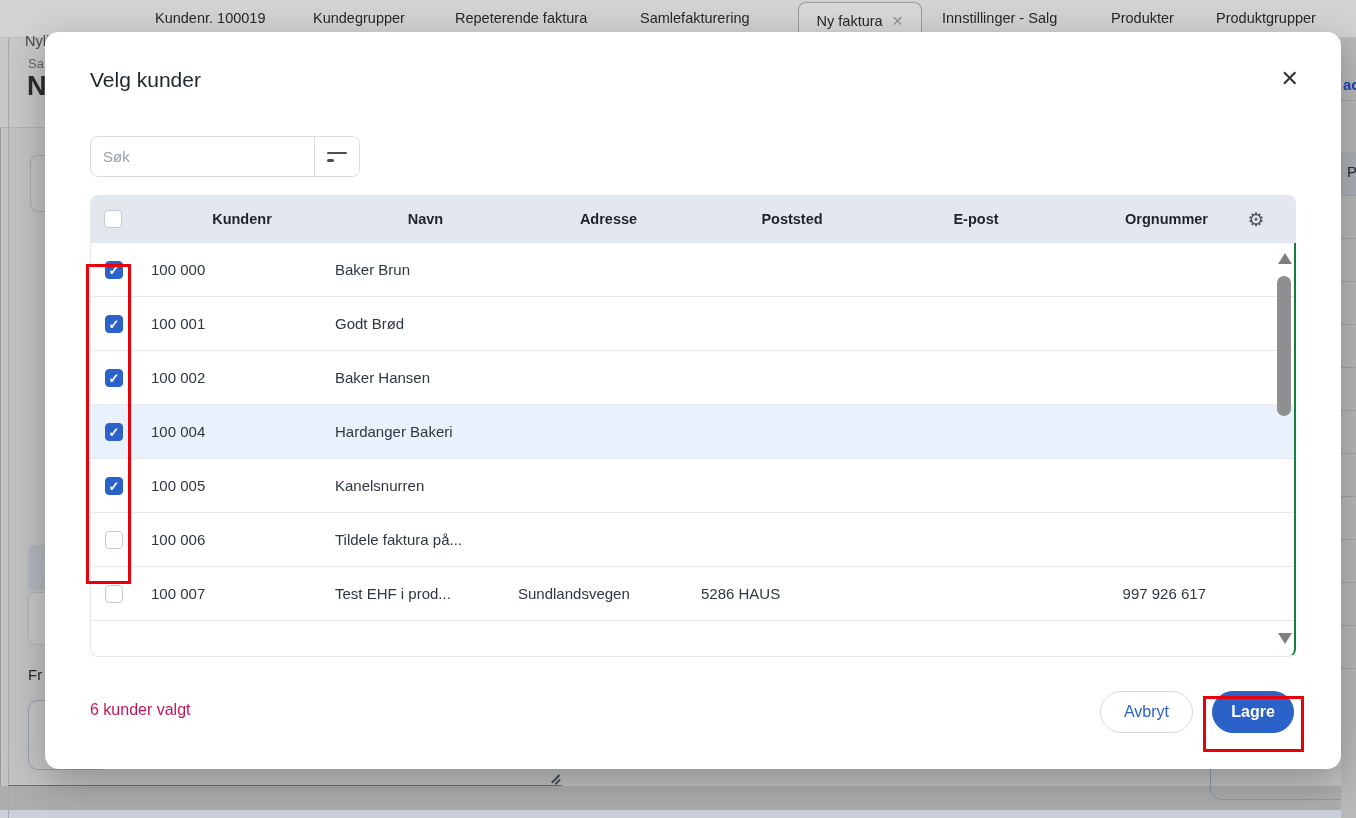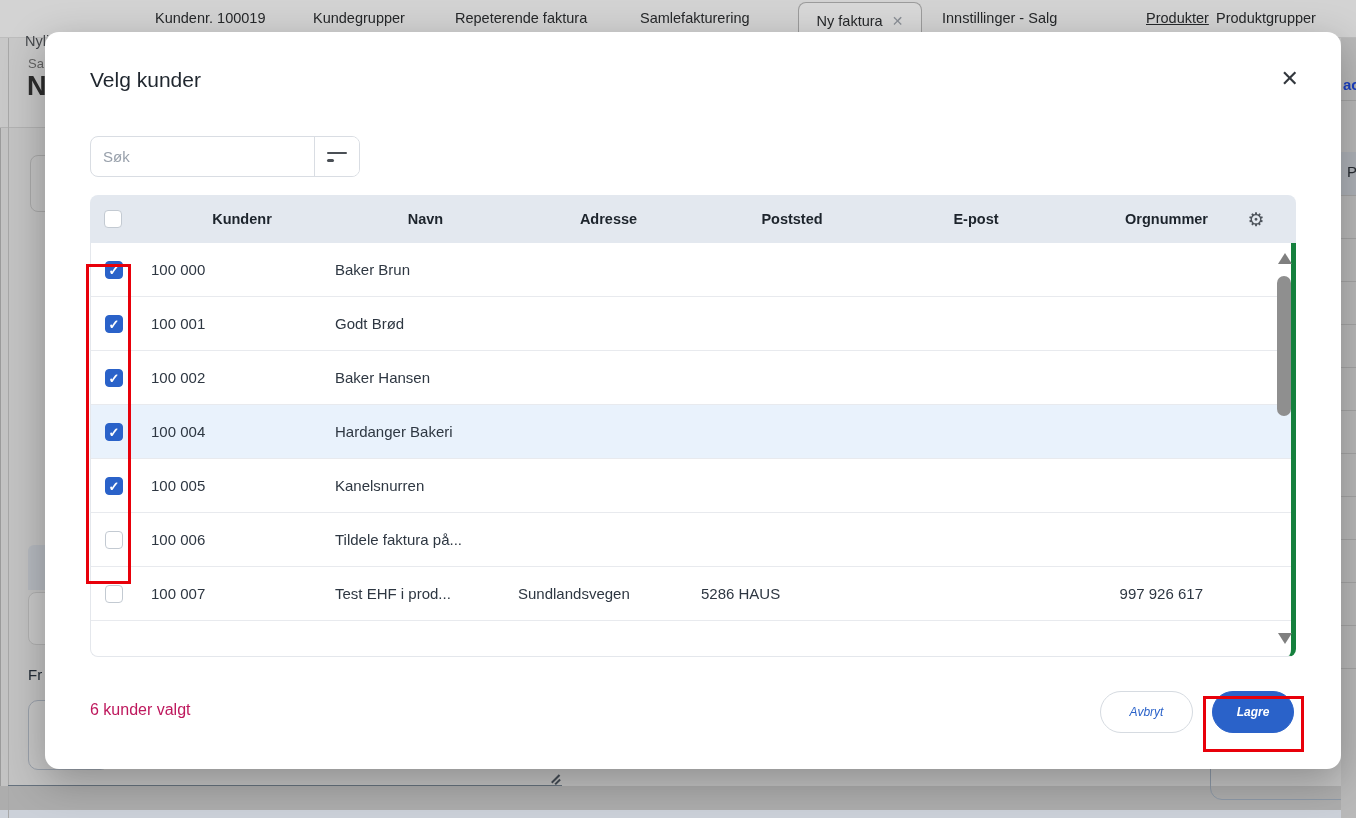--- a/index.html
+++ b/index.html
@@ -7,21 +7,21 @@
   body { font-family:"Liberation Sans", sans-serif; }
   #root { position:relative; width:1356px; height:818px; background:#c3c3c3; overflow:hidden;
           box-shadow: inset 0 0 0 1px #9b9b9b; }
 
   
   .topbar { position:absolute; left:0; top:0; width:1356px; height:38px; background:#d3d3d3;
             border-bottom:1px solid #bdbdbd; z-index:2; }
   .topbar span.navtxt { position:absolute; top:10px; font-size:14.5px; color:#26282a; white-space:nowrap; cursor:default; }
   .nav-recent { left:25px; color:#45484c !important;margin-top:23px; }
   .nav-i0 { left:155px; } .nav-i1 { left:313px; } .nav-i2 { left:455px; } .nav-i3 { left:640px; }
-  .nav-i4 { left:942px; } .nav-i5 { left:1146px;text-decoration:underline; } .nav-i6 { left:1216px; }
+  .nav-i4 { left:942px; } .nav-i5 { left:1111px; } .nav-i6 { left:1216px; }
   .nav-tab { position:absolute; left:798px; top:2px; width:124px; height:37px; background:#d8d8d8;
              border:1px solid #9c9c9c; border-bottom:none; border-radius:8px 8px 0 0;
              display:flex; align-items:center; justify-content:center; gap:9px; }
   .nav-tab .tlabel { font-size:14.5px; color:#26282a; }
   .nav-tab .tclose { font-size:14px; color:#8a8f96; }
 
   
   .bg-header { position:absolute; left:0; top:38px; width:1341px; height:90px; background:#c8c8c8;
                border-bottom:1px solid #b2b2b2; z-index:1; }
   .bg-h-small { position:absolute; left:28px; top:18px; font-size:13px; color:#636363; }
@@ -62,21 +62,21 @@
   .filter-btn .fl2 { width:7px; height:2.5px; background:#4a4f55; border-radius:2px; margin-top:5px; }
 
   .tgrid { display:grid; grid-template-columns:60px 184px 183px 183px 184px 184px 1fr 80px; align-items:center; }
   .thead { position:absolute; left:45px; top:163px; width:1206px; height:48px; background:#e3e8ef;
            border-radius:8px 8px 0 0; height:48px; }
   .thead .hcell { font-size:14.5px; font-weight:600; color:#1d242c;text-align:center; }
   .hcell.right, .cell.right { text-align:right; padding-right:8px; }
   .gear-cell { text-align:center; font-size:19px; color:#4d535b; cursor:pointer; }
 
   .tbody { position:absolute; left:45px; top:211px; width:1206px; height:414px; overflow:hidden;
-           border-left:1px solid #e4e7ec; border-right:5px solid #15803d; border-bottom:1px solid #e4e7ec;
+           border-left:1px solid #e4e7ec; border-right:2px solid #15803d; border-bottom:1px solid #e4e7ec;
            border-radius:0 0 8px 8px; }
   .trow { height:54px; border-bottom:1px solid #e8eaee; background:#fff; cursor:pointer; }
   .trow[data-hl="true"] { background:#e9f2fc; }
   .trow .cell { font-size:15px; color:#2e3742; white-space:nowrap; overflow:hidden; }
 
   .cb-cell { padding-left:14px; }
   .cb { display:inline-block; width:18px; height:18px; border-radius:4px; border:1.5px solid #c3cad2;
         background:#fff; position:relative; cursor:pointer; vertical-align:middle; }
   .cb[data-checked="true"] { background:#2a62c9; border-color:#2a62c9; }
   .cb[data-checked="true"]::after { content:"✓"; position:absolute; left:0; top:0; width:100%; height:100%;
@@ -85,23 +85,23 @@
   
   .sb-up { position:absolute; left:1233px; top:221px; width:0; height:0; border-left:7px solid transparent;
            border-right:7px solid transparent; border-bottom:11px solid #7f7f7f; cursor:pointer; }
   .sb-thumb { position:absolute; left:1232px; top:244px; width:14px; height:140px; background:#8f8f8f;
               border-radius:7px; cursor:grab; }
   .sb-down { position:absolute; left:1233px; top:601px; width:0; height:0; border-left:7px solid transparent;
              border-right:7px solid transparent; border-top:11px solid #7f7f7f; cursor:pointer; }
 
   
   .m-count { position:absolute; left:45px; top:669px; font-size:16px; color:#be185d; }
-  .btn { position:absolute; top:659px; height:42px; border-radius:21px; font-size:12px;
+  .btn { position:absolute; top:659px; height:42px; border-radius:21px; font-size:16px;
          display:flex; align-items:center; justify-content:center; cursor:pointer;
-         font-family:"Liberation Sans", sans-serif;font-style:italic; }
+         font-family:"Liberation Sans", sans-serif; }
   .btn-cancel { left:1055px; width:93px; background:#fff; border:1px solid #d6dbe1; color:#2a62c9; font-weight:500; }
   .btn-save { left:1167px; width:82px; background:#2a62c9; border:1px solid #2a62c9; color:#ffffff; font-weight:600; }
 
   
   .ann { position:absolute; border:3px solid #e8000a; z-index:30; pointer-events:none; }
   .ann-cb { left:86px; top:264px; width:45px; height:320px; }
   .ann-save { left:1203px; top:696px; width:101px; height:56px; }
 </style>
 </head>
 <body>

